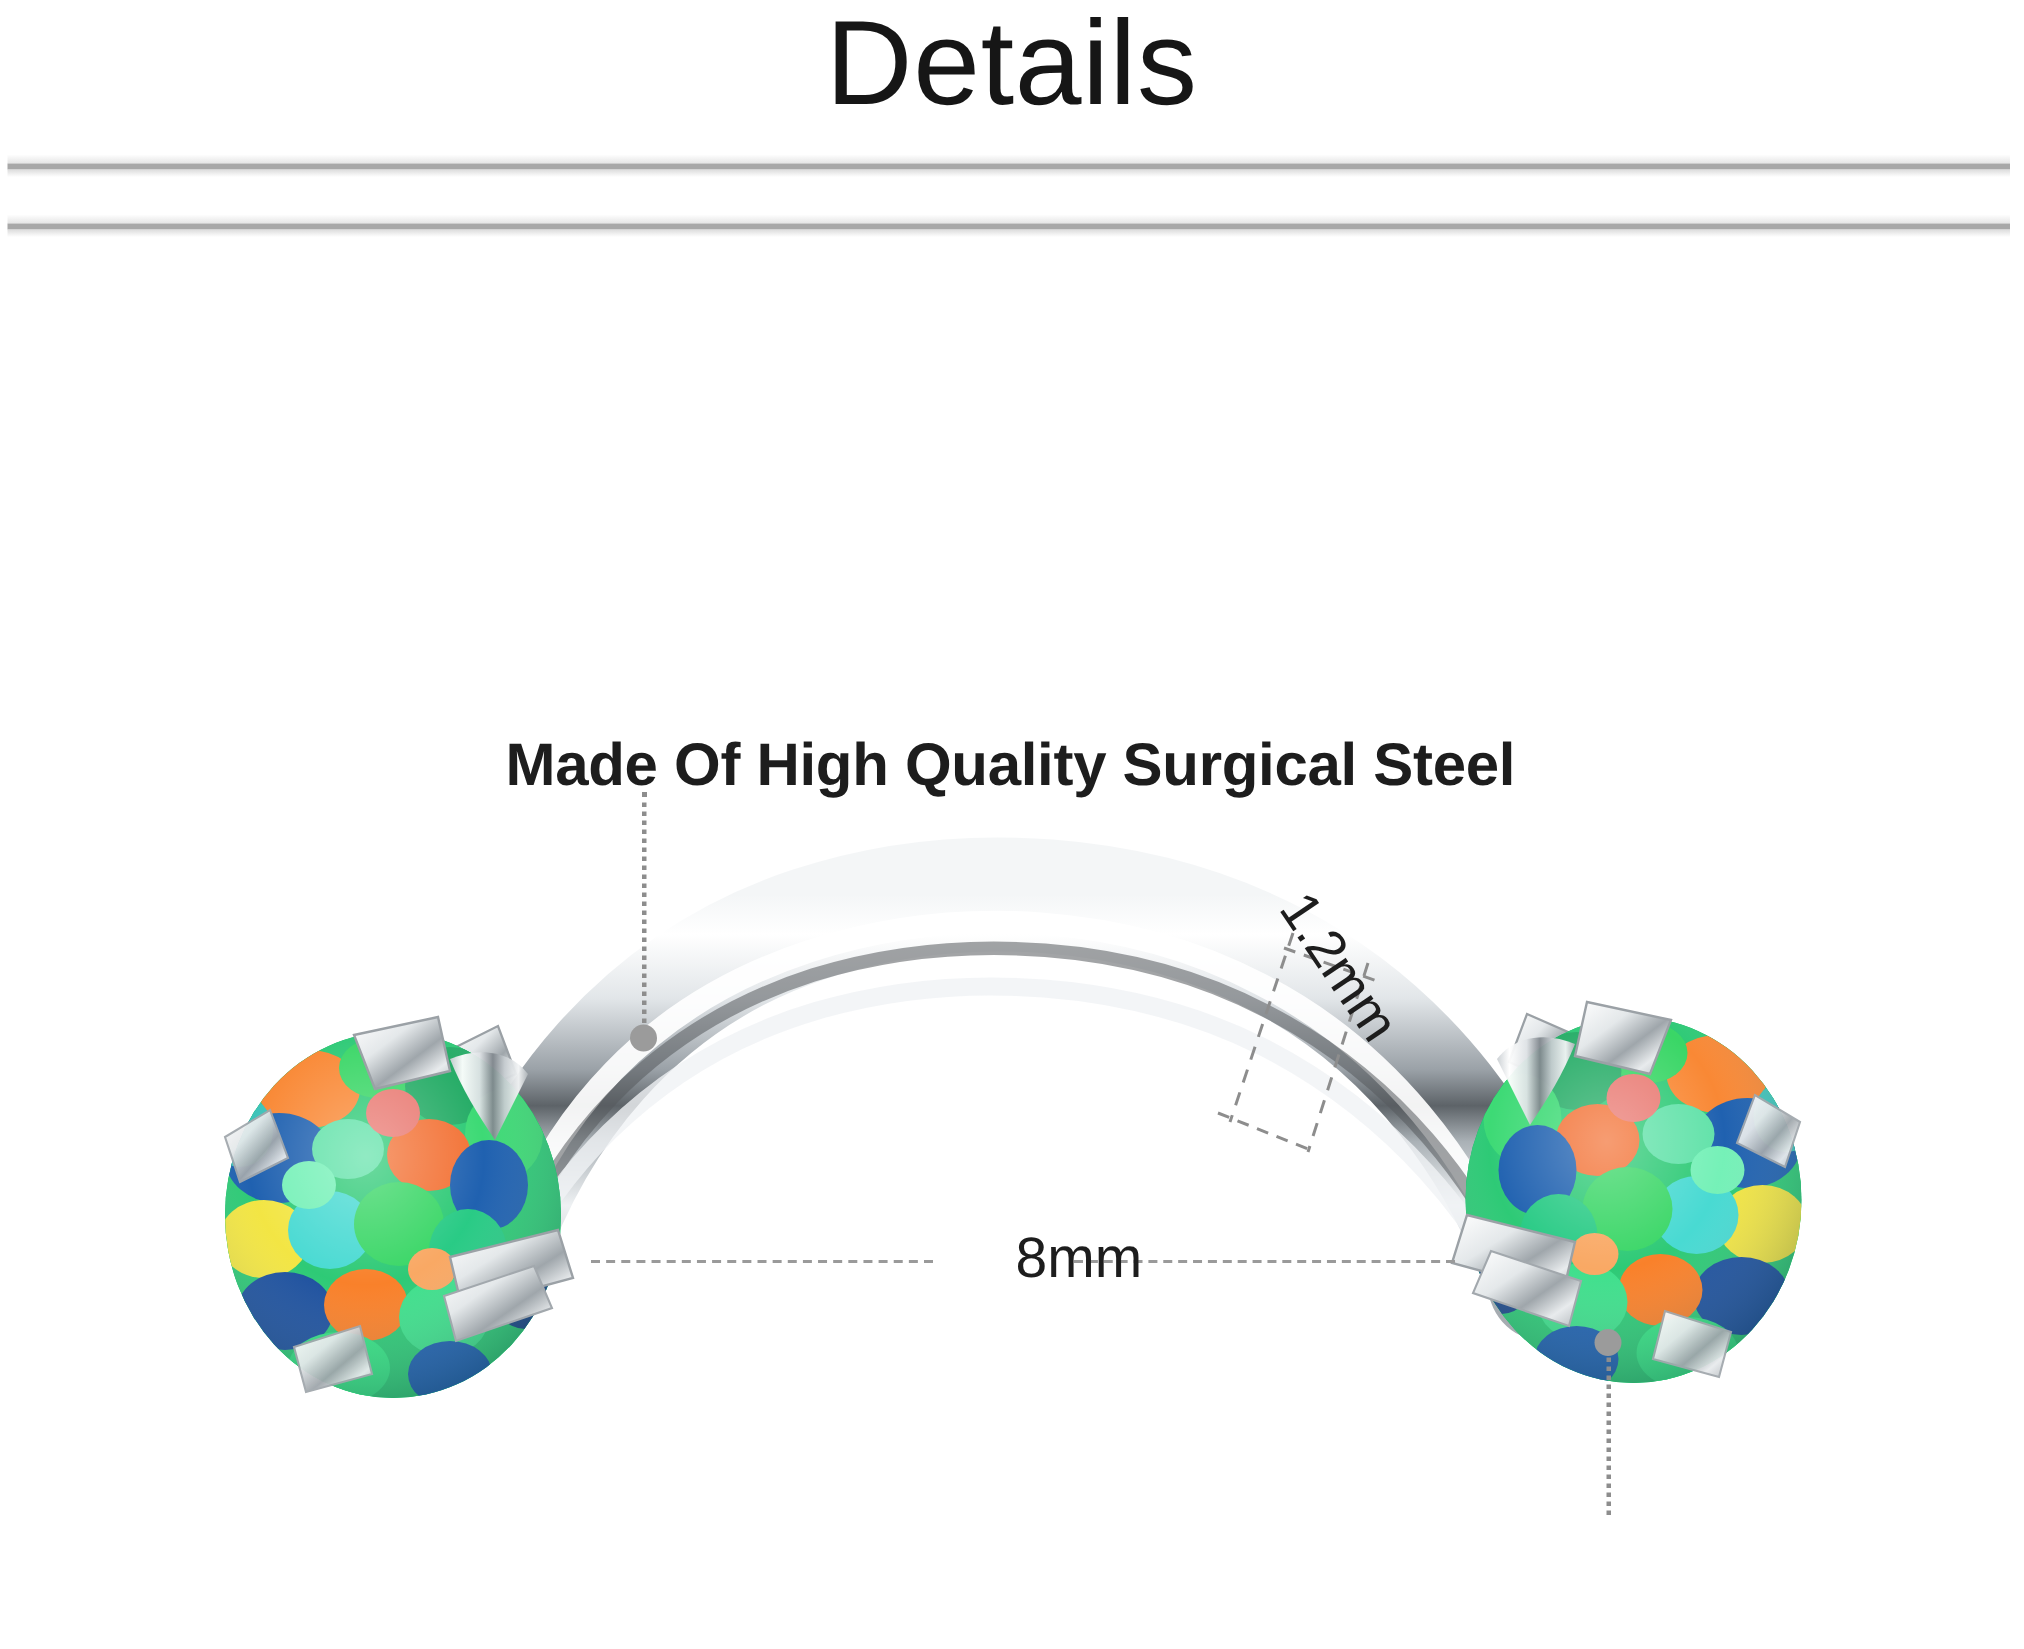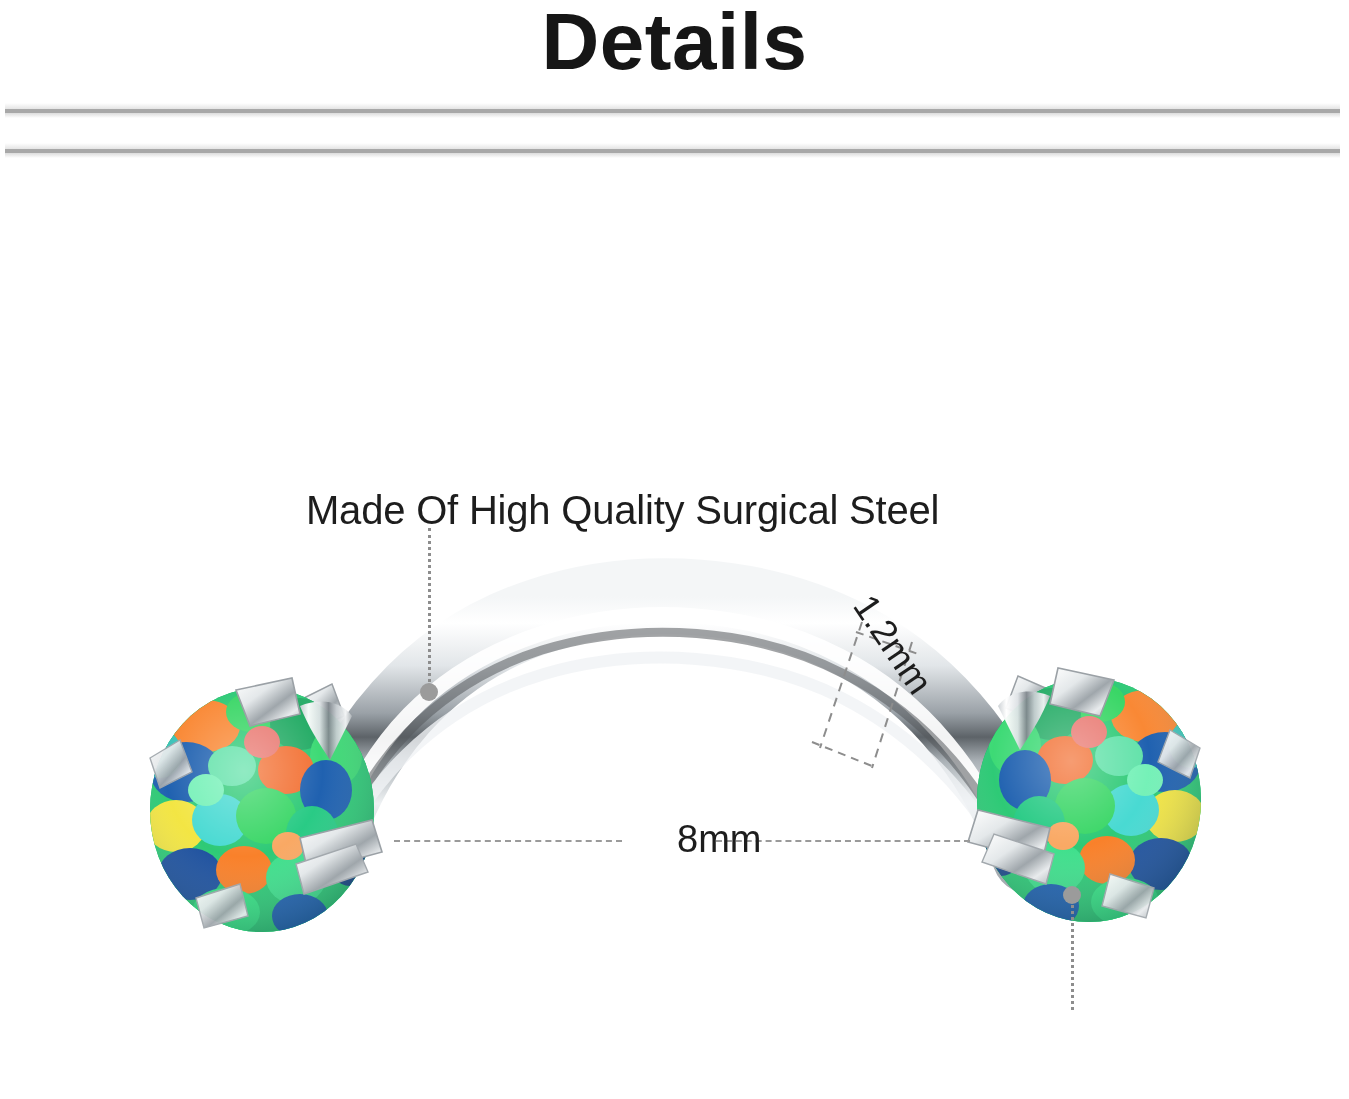--- a/index.html
+++ b/index.html
@@ -21,21 +21,21 @@
   }
 
   
   #title {
     position: absolute;
     left: 0;
     top: 2px;
     width: 1349px;
     text-align: center;
     font-size: 80px;
-    font-weight: 700;
+    font-weight: 400;
     line-height: 1.0;
     color: #161616;
     letter-spacing: 0.5px;
     font-family: "Liberation Sans", sans-serif;
   }
   .rule {
     position: absolute;
     left: 5px;
     width: 1335px;
     height: 13px;
@@ -58,23 +58,24 @@
     height: 5px;
     background: linear-gradient(to bottom, rgba(216,216,216,0.9) 0%, rgba(255,255,255,0) 100%);
   }
   #rule-1 { top: 103px; }
   #rule-2 { top: 143px; }
 
   
   .callout {
     position: absolute;
     color: #1d1d1d;
-    font-weight: 400;
+    font-weight: 700;
     font-family: "Liberation Sans", sans-serif;
     white-space: pre;
+    margin-left: 31px;
   }
   #callout-steel {
     left: 306px;
     top: 487px;
     font-size: 40px;
     line-height: 46px;
     letter-spacing: -0.2px;
   }
   #callout-nickel {
     left: 538px;

